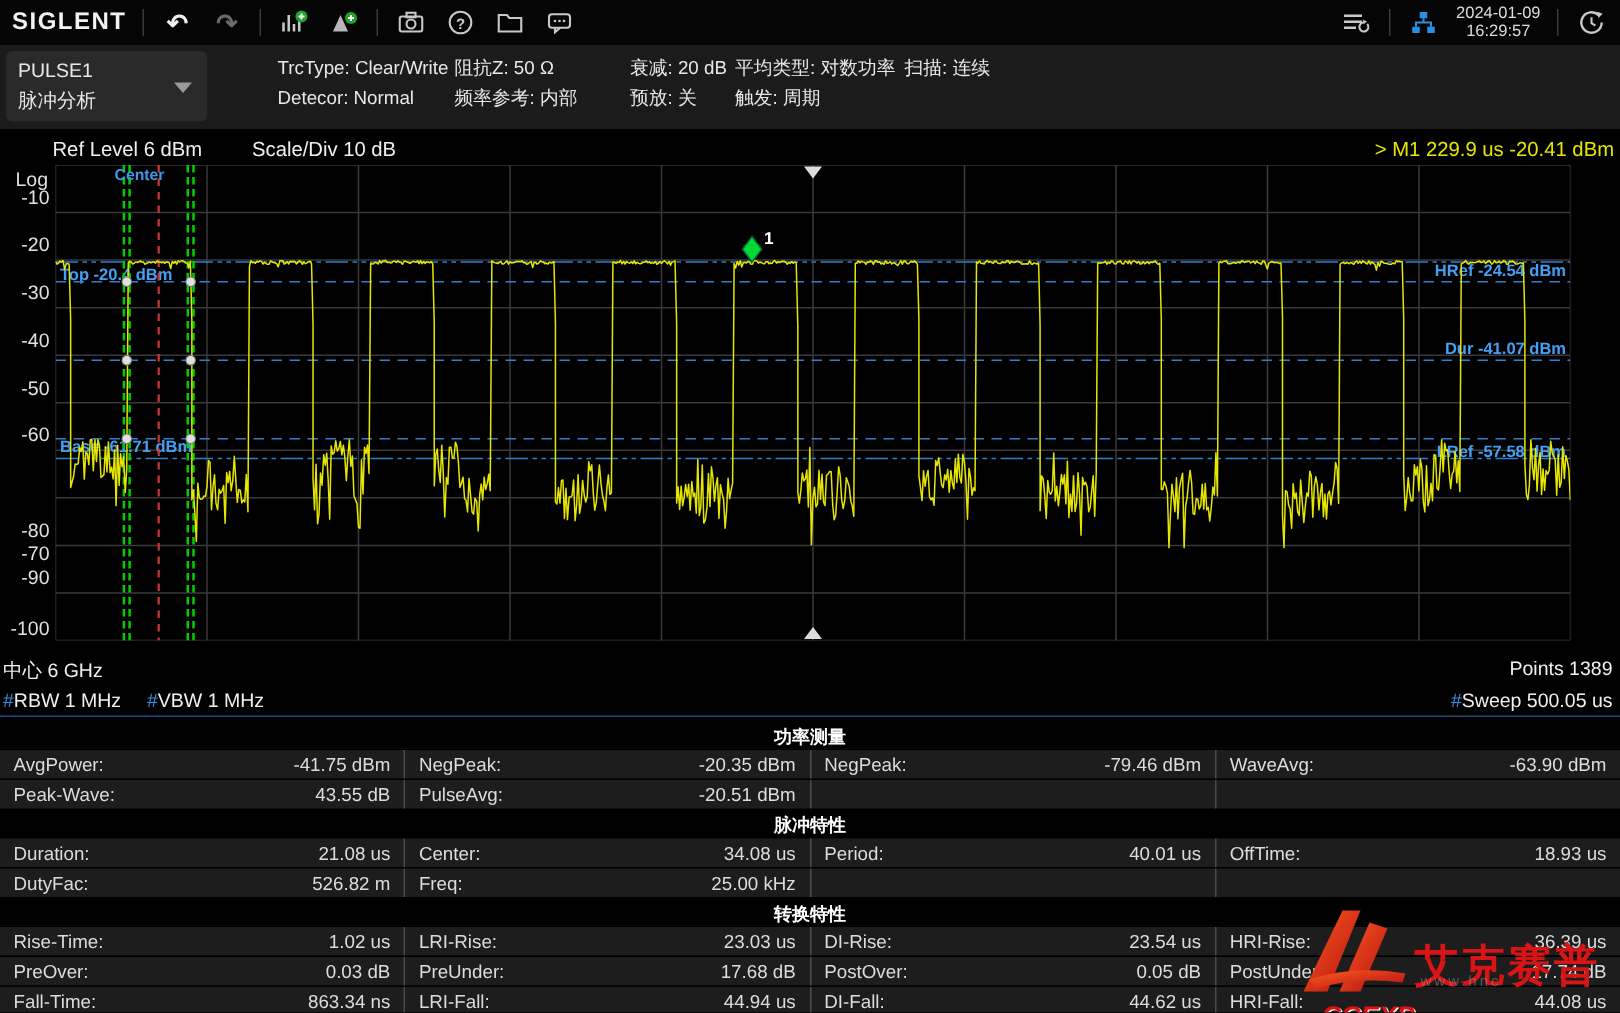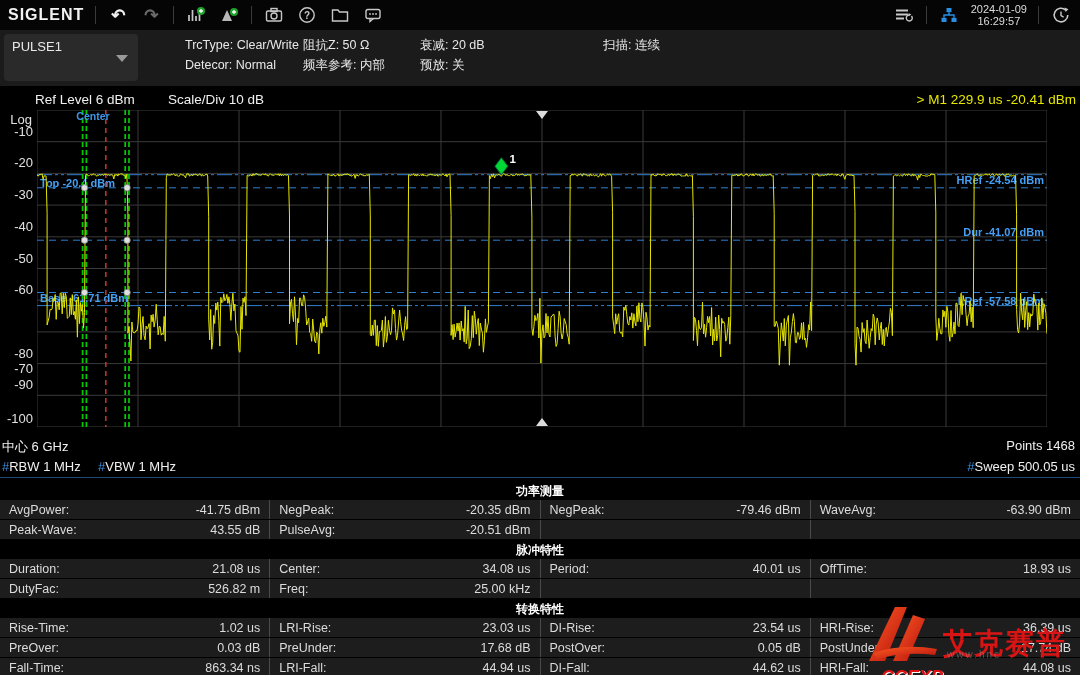--- a/index.html
+++ b/index.html
@@ -133,33 +133,38 @@
           <path d="M16.8 10a6.8 6.8 0 1 1-2.1-4.9" stroke="#c8c8c8" stroke-width="1.6" fill="none"></path>
           <polygon points="13.6,2.6 17.4,4.2 14.6,7" fill="#c8c8c8"></polygon>
           <path d="M10 6.5v4l2.6 1.6" stroke="#c8c8c8" stroke-width="1.4" fill="none"></path>
         </svg>
     </div>
   </div>
 
   <div class="settings">
     <div class="modebox">
       <div>PULSE1</div>
+      <div>脉冲分析</div>
       <div class="chev"></div>
     </div>
     <div class="scol" style="left:185px;">
       <div>TrcType: Clear/Write</div>
       <div>Detecor: Normal</div>
     </div>
     <div class="scol" style="left:303px;">
       <div>阻抗Z: 50 Ω</div>
       <div>频率参考: 内部</div>
     </div>
     <div class="scol" style="left:420px;">
       <div>衰减: 20 dB</div>
       <div>预放: 关</div>
+    </div>
+    <div class="scol" style="left:490px;">
+      <div>平均类型: 对数功率</div>
+      <div>触发: 周期</div>
     </div>
     <div class="scol" style="left:603px;">
       <div>扫描: 连续</div>
       <div></div>
     </div>
   </div>
 
   <div class="ghead" style="left:35px;">Ref Level  6 dBm</div>
   <div class="ghead" style="left:168px;">Scale/Div  10 dB</div>
   <div class="marker-readout">&gt; M1   229.9 us   -20.41 dBm</div>
@@ -225,21 +230,21 @@
         <circle cx="90.1" cy="130.2" r="3.2" fill="#e0e0e0" stroke="#777" stroke-width="0.7"></circle>
         <circle cx="90.1" cy="182.5" r="3.2" fill="#e0e0e0" stroke="#777" stroke-width="0.7"></circle>
         <polygon points="499,1 511,1 505,9" fill="#dcdcdc"></polygon>
         <polygon points="499,316 511,316 505,308" fill="#dcdcdc"></polygon>
         <polygon points="464.35156484351563,47.7 470.9,56.2 464.35156484351563,64.7 457.9,56.2" fill="#00d935" stroke="#063" stroke-width="1"></polygon>
         <text x="472.4" y="52.7" font-size="11.5" font-weight="bold" fill="#fff" font-family="Liberation Sans,sans-serif">1</text>
       </svg>
   </div>
 
   <div class="frow" style="left:2px;top:438px;">中心  6 GHz</div>
-  <div class="frow" style="right:5px;top:438px;">Points  1468</div>
+  <div class="frow" style="right:5px;top:438px;">Points  1389</div>
   <div class="frow" style="left:2px;top:459px;"><span class="hash">#</span><span>RBW  1 MHz</span></div>
   <div class="frow" style="left:98px;top:459px;"><span class="hash">#</span><span>VBW  1 MHz</span></div>
   <div class="frow" style="right:5px;top:459px;"><span class="hash">#</span><span>Sweep  500.05 us</span></div>
   <div class="sep-blue"></div>
 
   <div id="tables">
       <div class="mtitle">功率测量</div>
       <div class="mrow">
         <div class="mcell">
           <span>AvgPower:</span>

